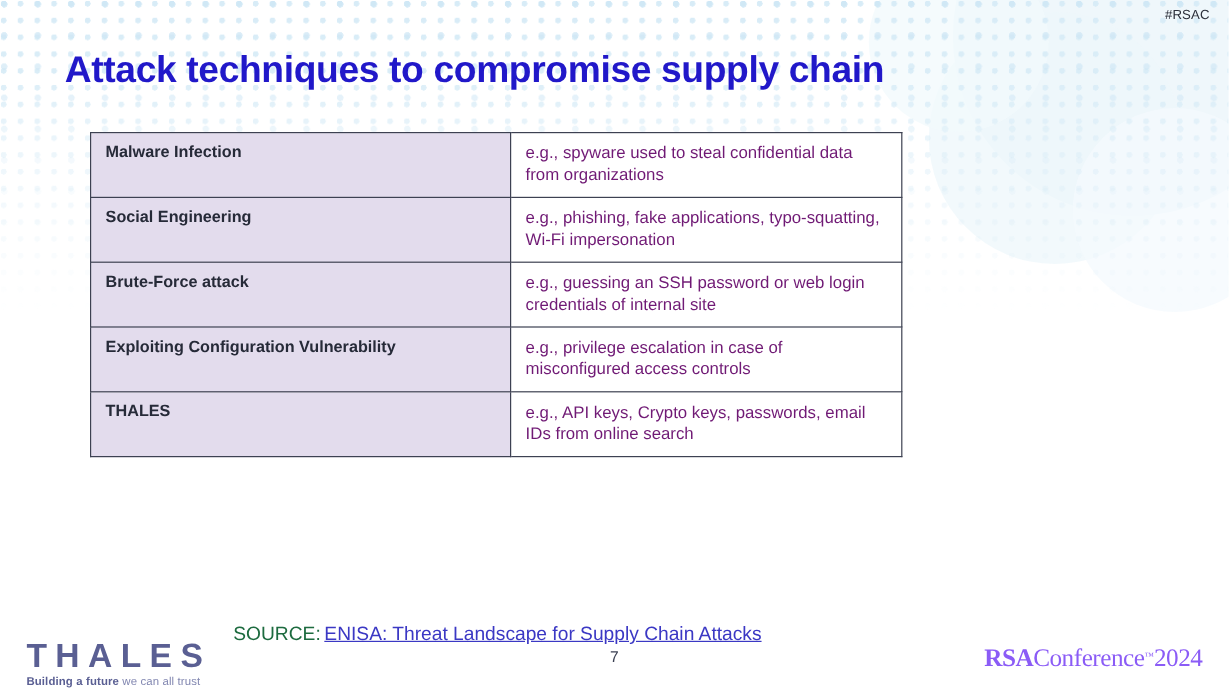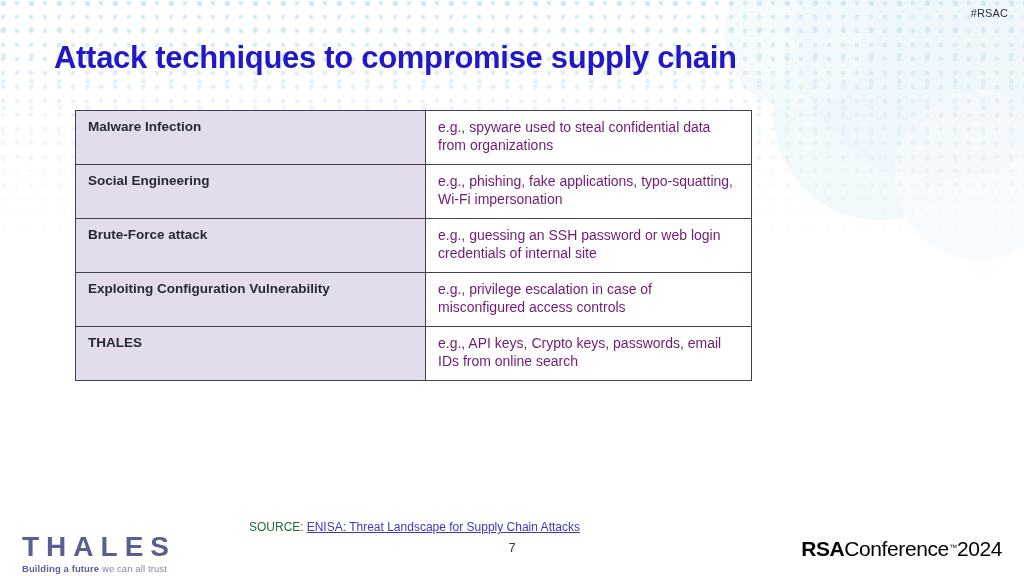--- a/index.html
+++ b/index.html
@@ -109,21 +109,21 @@
     font-size: 14px;
   }
 
   
   #source-line {
     position: absolute;
     left: 0;
     top: 520px;
     width: 829px;
     text-align: center;
-    font-size: 12px;
+    font-size: 16px;
   }
   #source-label {
     color: #1d6b3f;
   }
   #source-link {
     color: #3b38c4;
     text-decoration: underline;
     margin-left: 3px;
   }
   #page-number {
@@ -160,23 +160,24 @@
   }
   #thales-tag .strong { font-weight: bold; }
   #thales-tag .light  { font-weight: normal; color: #8186b0; }
 
   
   #rsa-logo {
     position: absolute;
     right: 22px;
     top: 538px;
     font-size: 21px;
-    color: #000000;
+    color: #8b5cf6;
     line-height: 1;
     white-space: nowrap;
+    font-family: Liberation Serif, serif;
   }
   #rsa-logo .rsa { font-weight: bold; letter-spacing: -0.4px; }
   #rsa-logo .conference { font-weight: normal; letter-spacing: -0.4px; }
   #rsa-logo .tm { font-size: 8px; vertical-align: 6px; }
   #rsa-logo .year { font-weight: normal; letter-spacing: -0.4px; }
 </style>
 </head>
 <body>
 
 <div id="slide">

